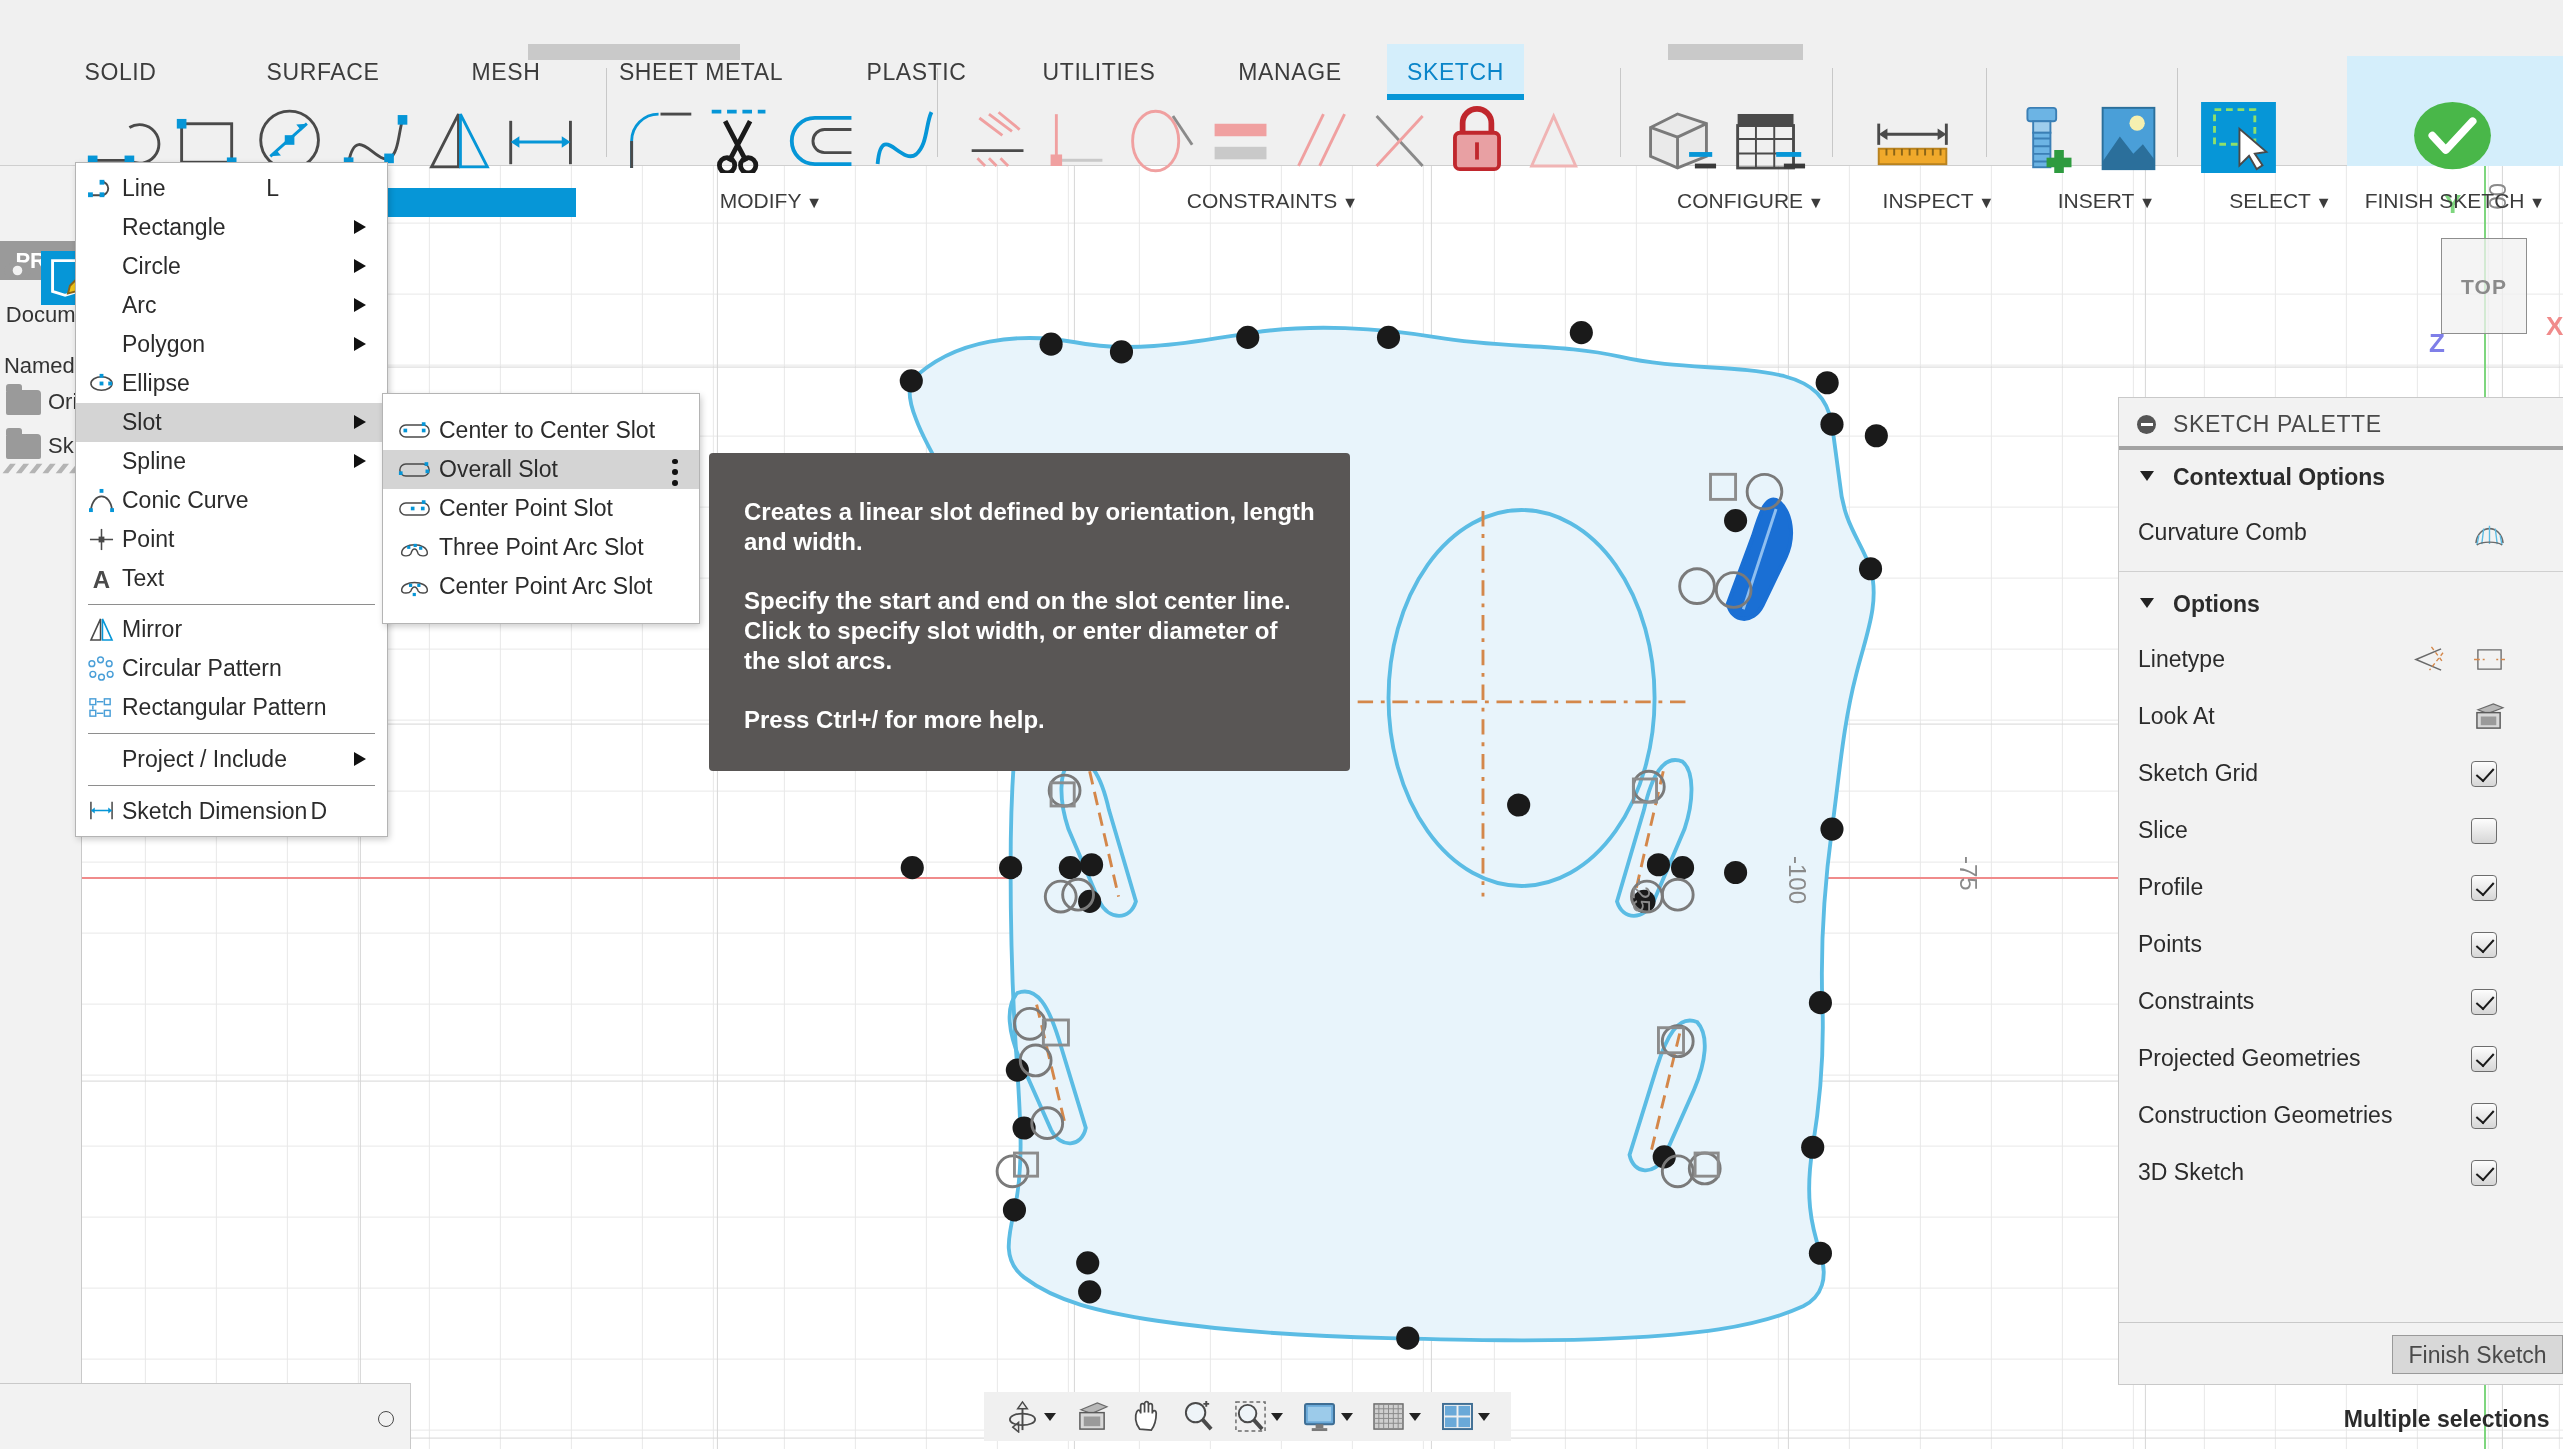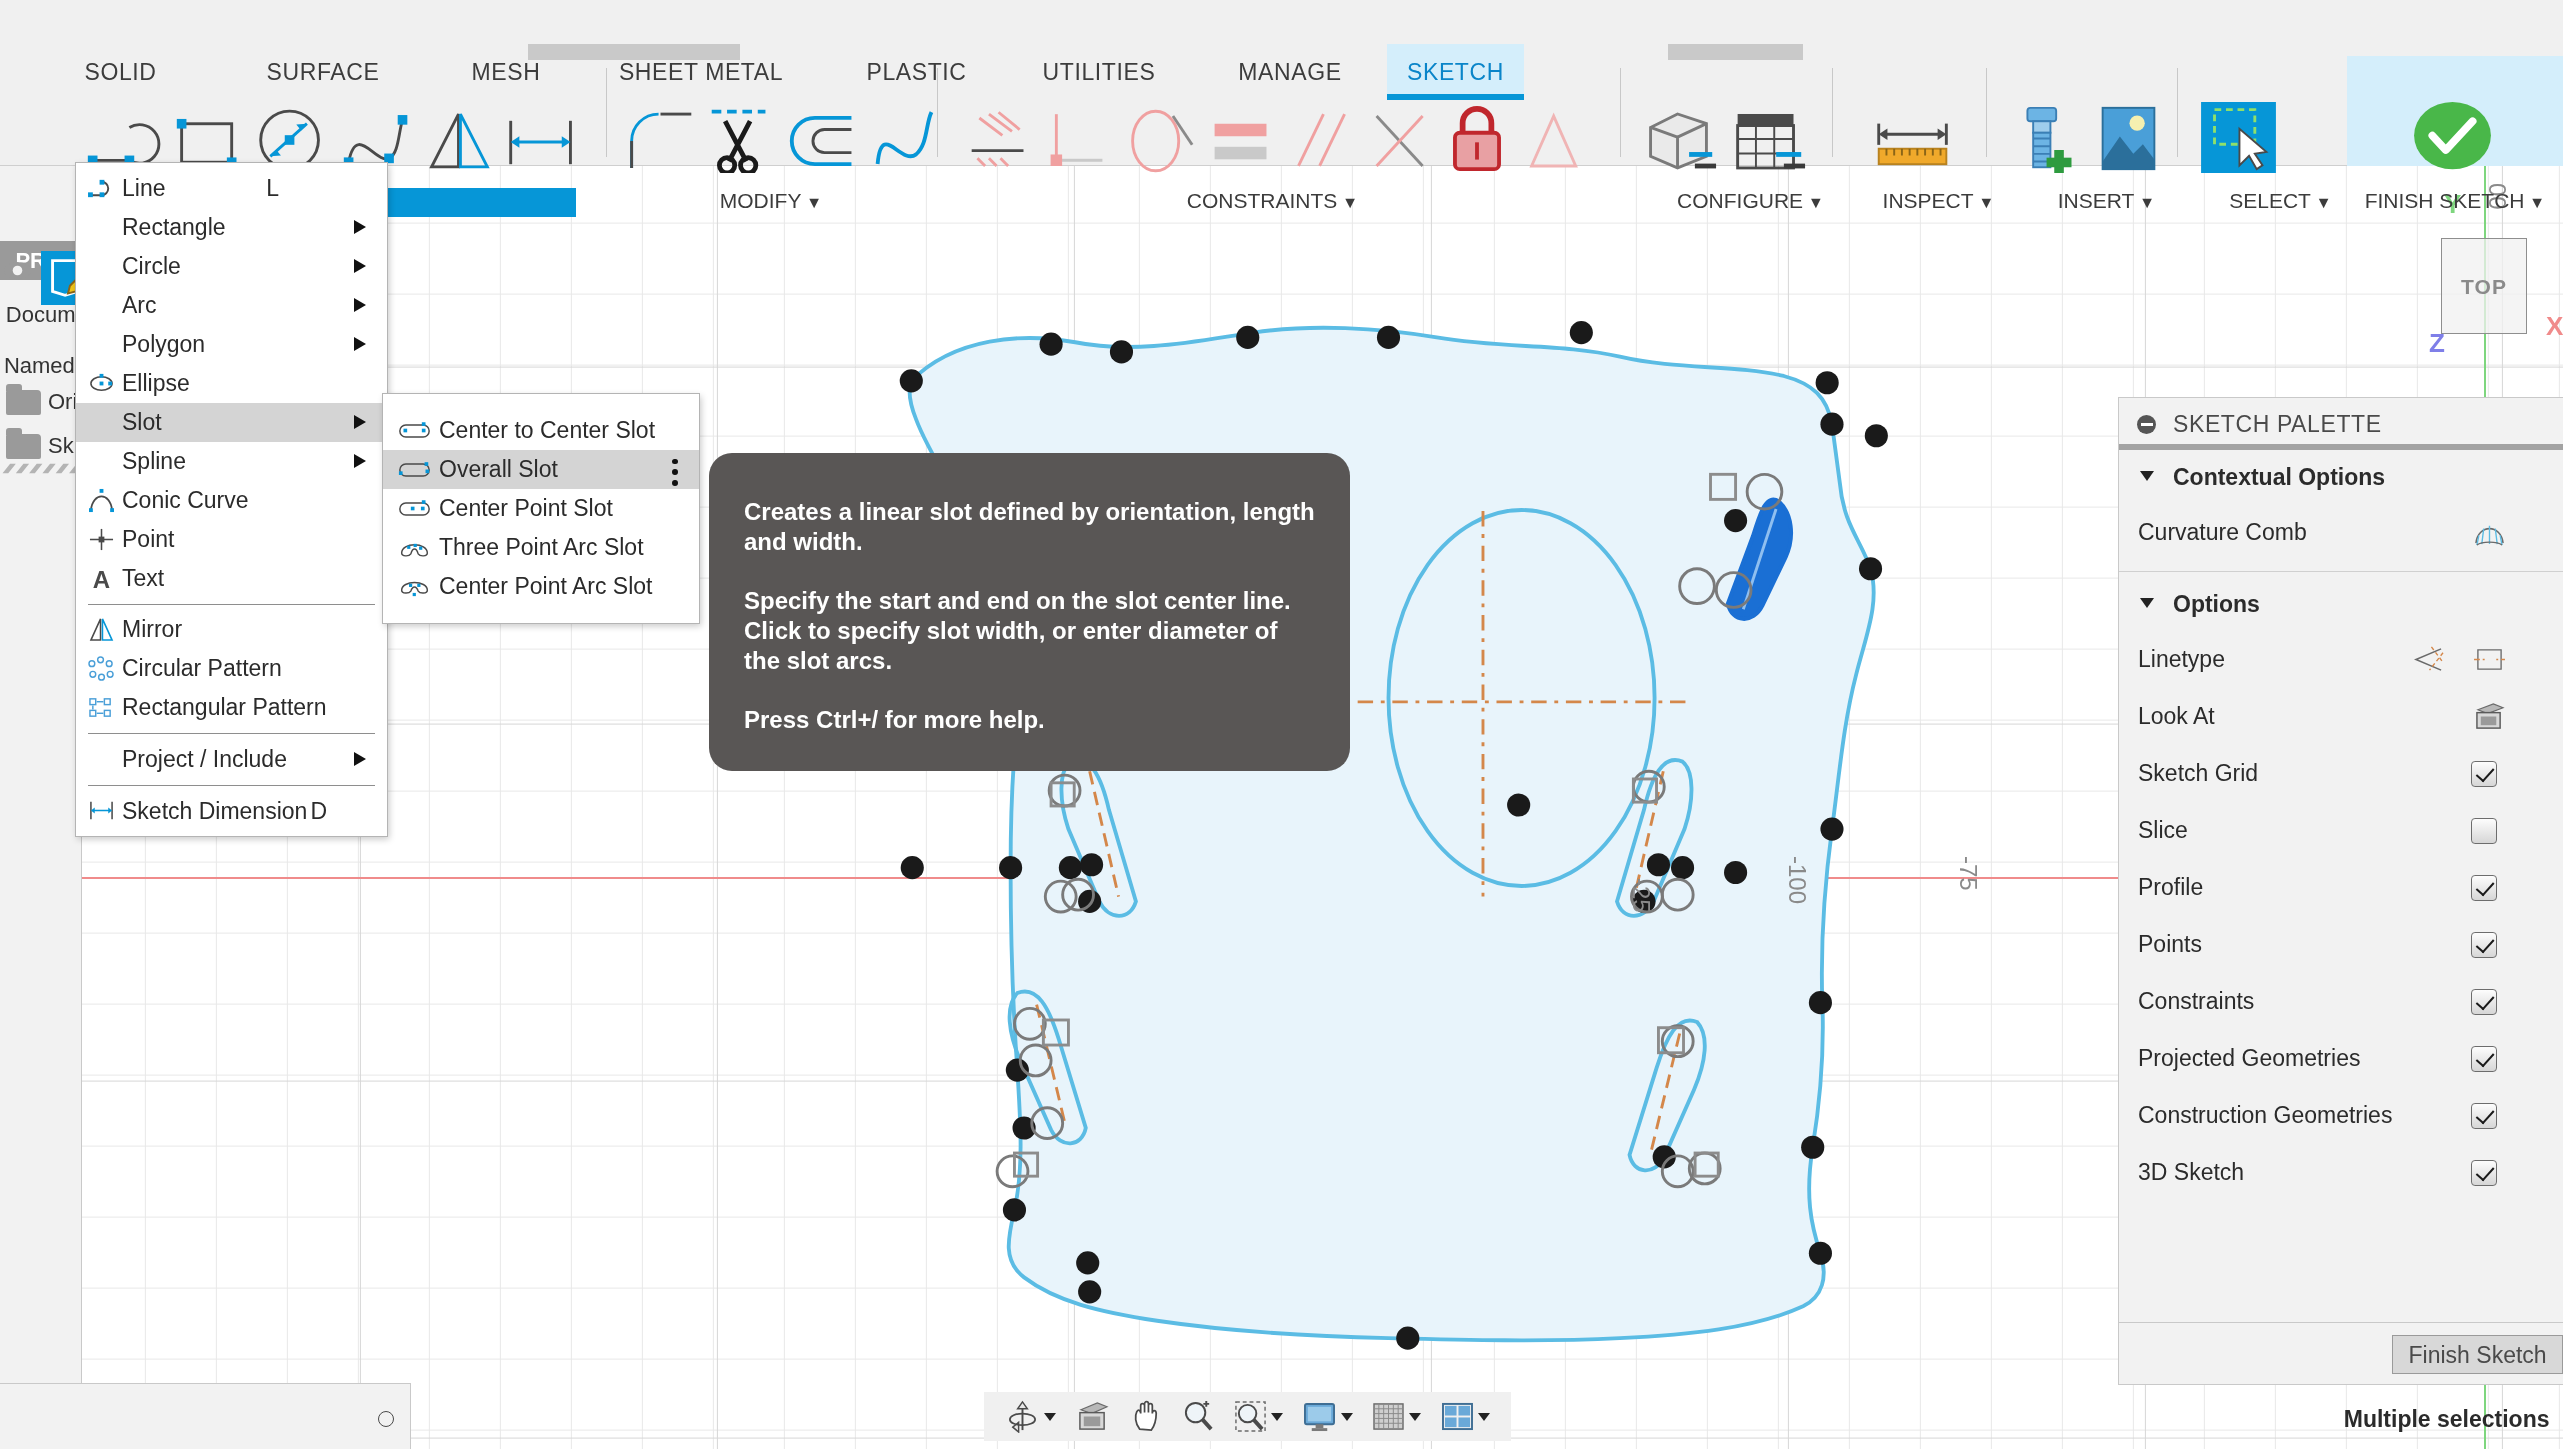--- a/index.html
+++ b/index.html
@@ -115,35 +115,35 @@
     background: #fff; border: 1px solid #b4b4b4;
     box-shadow: 1.9px 2.9px 6.8px rgba(0,0,0,.22); z-index: 70; padding: 17px 0;
   }
   #slot-menu .mi { padding-left: 56px; }
   .dots { position:absolute; right: 21px; top: 8.7px; width: 5.8px; }
   .dots i { display:block; width:5.8px; height:5.8px; border-radius:50%; background:#111; margin-bottom:4.8px; }
 
   
   #tooltip {
     position: absolute; left: 709px; top: 453px; width: 641px; height: 318px;
-    background: #595655; border-radius: 23px; z-index: 80;
+    background: #595655; border-radius: 4px; z-index: 80;
     color: #fff; font-size: 24px; font-weight: bold; line-height: 30px;
     padding: 44px 35px;
   }
   #tooltip p { margin-bottom: 29px; }
   #tooltip p:last-child { margin-bottom: 0; }
 
   
   #palette {
     position: absolute; left: 2118px; top: 397px; width: 446px; height: 988px;
     background: #f2f2f2; border: 1px solid #c9c9c9; z-index: 40;
   }
   #pal-head {
     height: 52px; line-height: 52px; font-size: 23px; color: #4a4a4a;
-    padding-left: 54px; border-bottom: 6px solid #a3a3a3; background:#f2f2f2;
+    padding-left: 54px; border-bottom: 4px solid #a3a3a3; background:#f2f2f2;
     letter-spacing: 0.6px;
   }
   #pal-collapse {
     position:absolute; left:18.3px; top:17.4px; width:19px; height:19px;
     border-radius:50%; background:#555;
   }
   #pal-collapse::after{content:"";position:absolute;left:3.9px;top:7.7px;width:11.6px;height:2.9px;background:#fff;}
   .sect-title {
     font-size: 23px; font-weight: bold; color: #2b2b2b;
     padding-left: 54px; height: 54px; line-height: 54px; position: relative;

